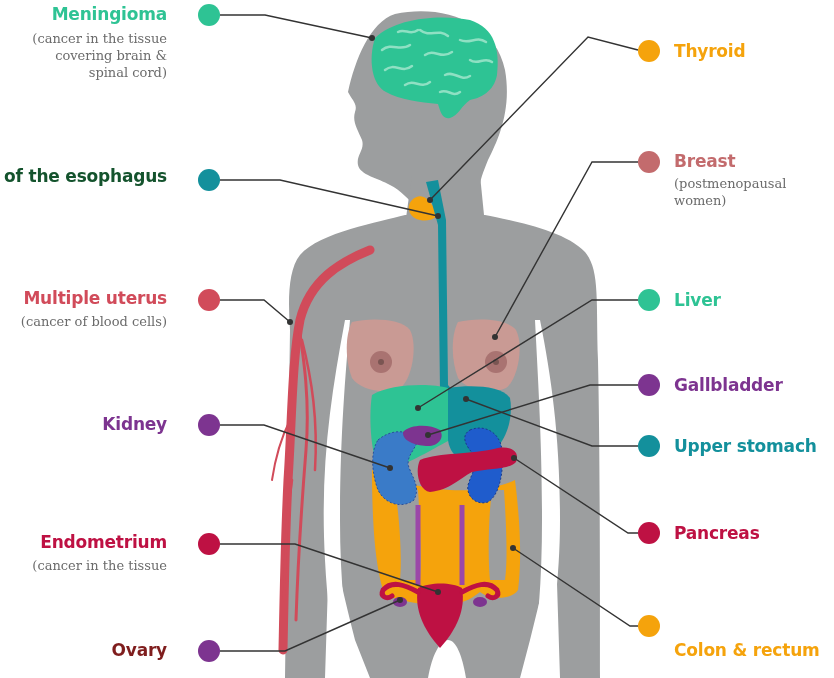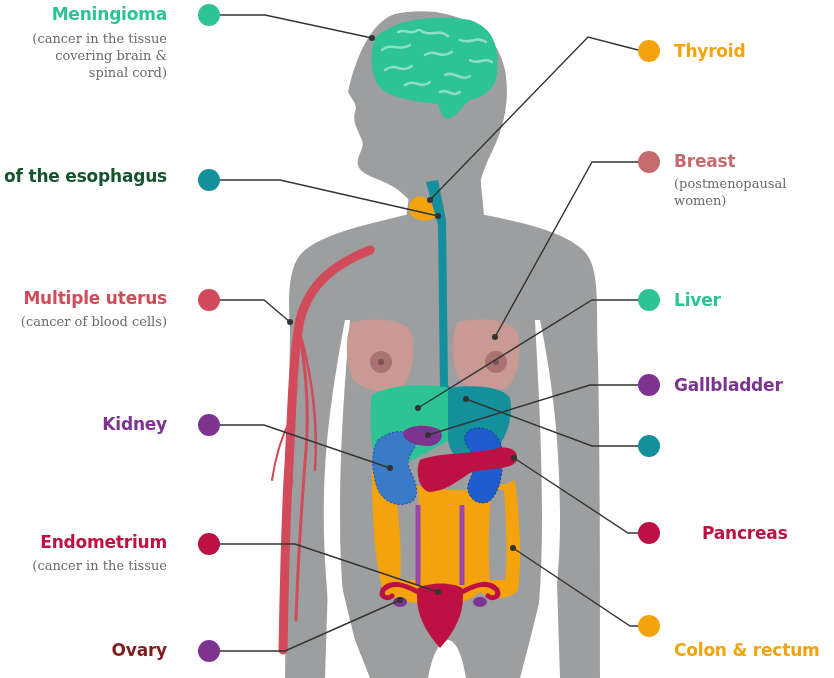--- a/index.html
+++ b/index.html
@@ -183,23 +183,26 @@
   <div class="label right" style="left:674px;top:290px;">
     <div class="title" style="color:#2ec394;">Liver</div>
   </div>
 
   <div class="dot" style="left:638px;top:374px;background:#7d3490;"></div>
   <div class="label right" style="left:674px;top:375px;">
     <div class="title" style="color:#7d3490;">Gallbladder</div>
   </div>
 
   <div class="dot" style="left:638px;top:435px;background:#13909c;"></div>
+  <div class="label right" style="left:674px;top:436px;">
+    <div class="title" style="color:#13909c;">Upper stomach</div>
+  </div>
 
   <div class="dot" style="left:638px;top:522px;background:#be1143;"></div>
-  <div class="label right" style="left:702px;top:523px;text-align:center;">
+  <div class="label right" style="left:674px;top:523px;text-align:center;">
     <div class="title" style="color:#be1143;">Pancreas</div>
   </div>
 
   <div class="dot" style="left:638px;top:615px;background:#f5a30c;"></div>
   <div class="label right" style="left:674px;top:616px;">
     <div class="title" style="color:#f5a30c;margin-top:24px;">Colon &amp; rectum</div>
   </div>
 
 </div>
 

